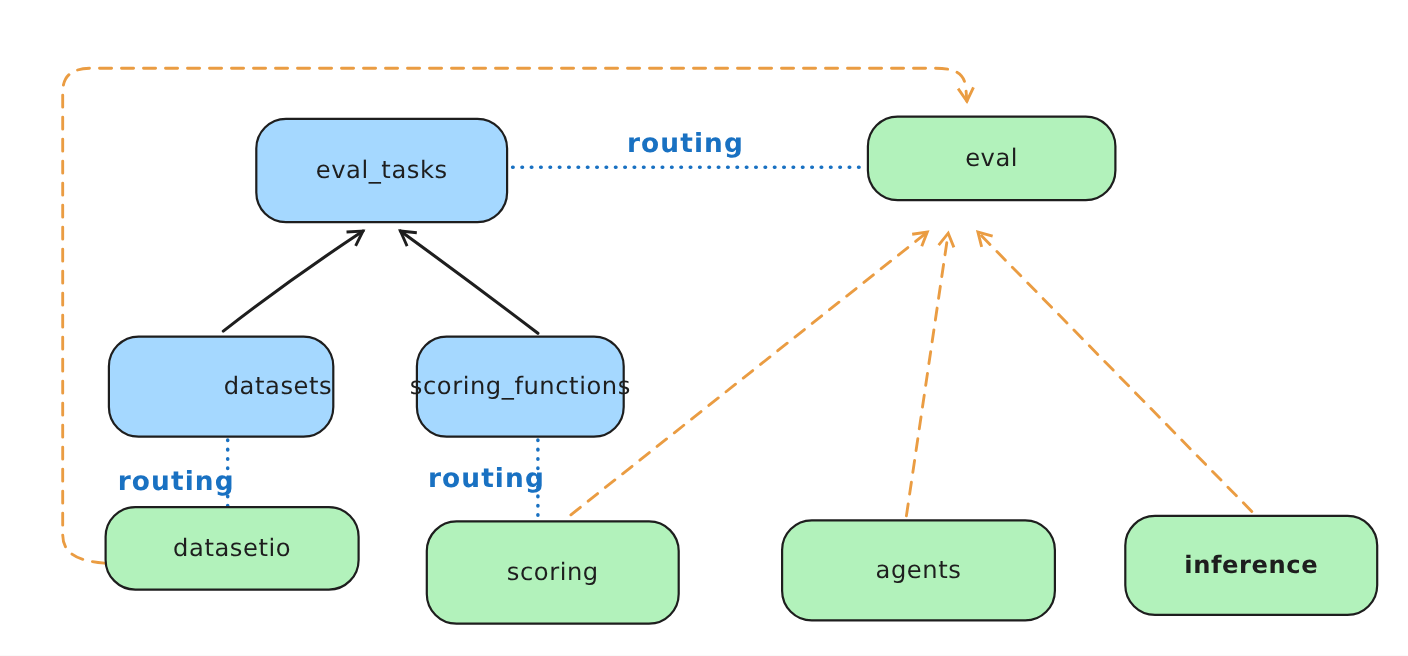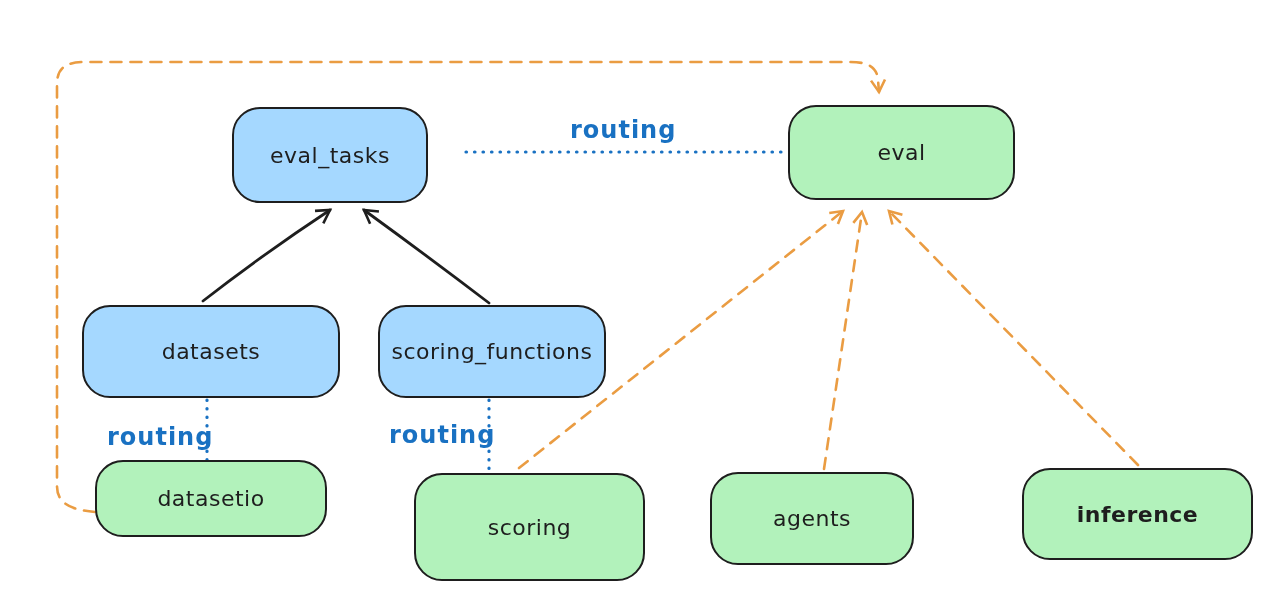--- a/index.html
+++ b/index.html
@@ -75,39 +75,39 @@
     <path class="edge dotted-blue" d="M 466 152 L 786 152"></path>
     <path class="edge dotted-blue" d="M 207 400 L 207 473"></path>
     <path class="edge dotted-blue" d="M 489 400 L 489 469"></path>
 
     <path class="edge dashed-orange" d="M 95 512 C 72 510 57 504 57 486 L 57 84 C 57 68 66 62 84 62 L 850 62 C 870 62 877 68 878 80 L 879 92" marker-end="url(#mOrange)"></path>
     <path class="edge dashed-orange" d="M 519 468 L 843 211" marker-end="url(#mOrange)"></path>
     <path class="edge dashed-orange" d="M 824 469 L 862 212" marker-end="url(#mOrange)"></path>
     <path class="edge dashed-orange" d="M 1138 465 L 889 211" marker-end="url(#mOrange)"></path>
   </svg>
 
-  <div class="node blue" style="left:232px; top:107px; width:196px; height:96px;">
+  <div class="node blue" style="left:232px; top:107px; width:230px; height:96px;">
     <span>eval_tasks</span>
   </div>
-  <div class="node green" style="left:788px; top:105px; width:227px; height:95px;">
+  <div class="node green" style="left:788px; top:105px; width:227px; height:78px;">
     <span>eval</span>
   </div>
-  <div class="node blue" style="left:82px; top:305px; width:258px; height:93px;">
+  <div class="node blue" style="left:98px; top:305px; width:206px; height:93px;justify-content:flex-end;">
     <span>datasets</span>
   </div>
-  <div class="node blue" style="left:378px; top:305px; width:228px; height:93px;">
+  <div class="node blue" style="left:378px; top:305px; width:190px; height:93px;">
     <span>scoring_functions</span>
   </div>
   <div class="node green" style="left:95px; top:460px; width:232px; height:77px;">
     <span>datasetio</span>
   </div>
-  <div class="node green" style="left:387px; top:473px; width:231px; height:108px;margin-left:27px;">
+  <div class="node green" style="left:387px; top:473px; width:231px; height:95px;">
     <span>scoring</span>
   </div>
-  <div class="node green" style="left:710px; top:472px; width:204px; height:93px;align-items:center;">
+  <div class="node green" style="left:710px; top:472px; width:250px; height:93px;align-items:center;">
     <span>agents</span>
   </div>
   <div class="node green" style="left:1022px; top:468px; width:231px; height:92px;font-weight:bold;">
     <span>inference</span>
   </div>
 
   <div class="edge-label" style="left:570px; top:116px; width:96px;">routing</div>
   <div class="edge-label" style="left:107px; top:423px; width:96px;">routing</div>
   <div class="edge-label" style="left:389px; top:421px; width:96px;">routing</div>
 

